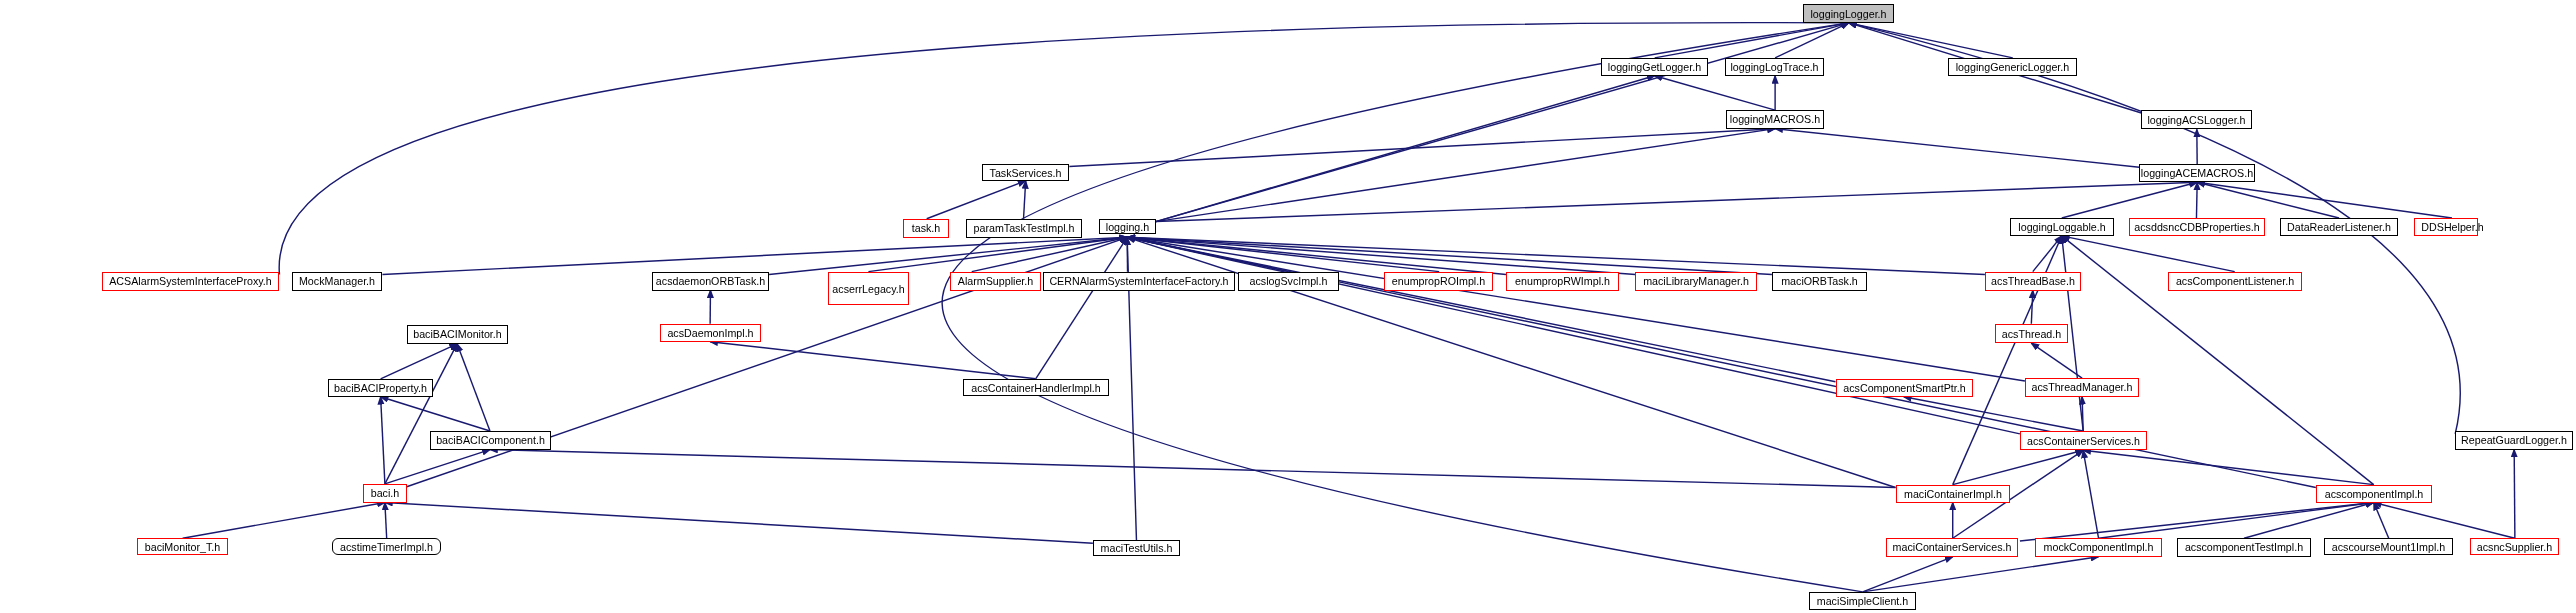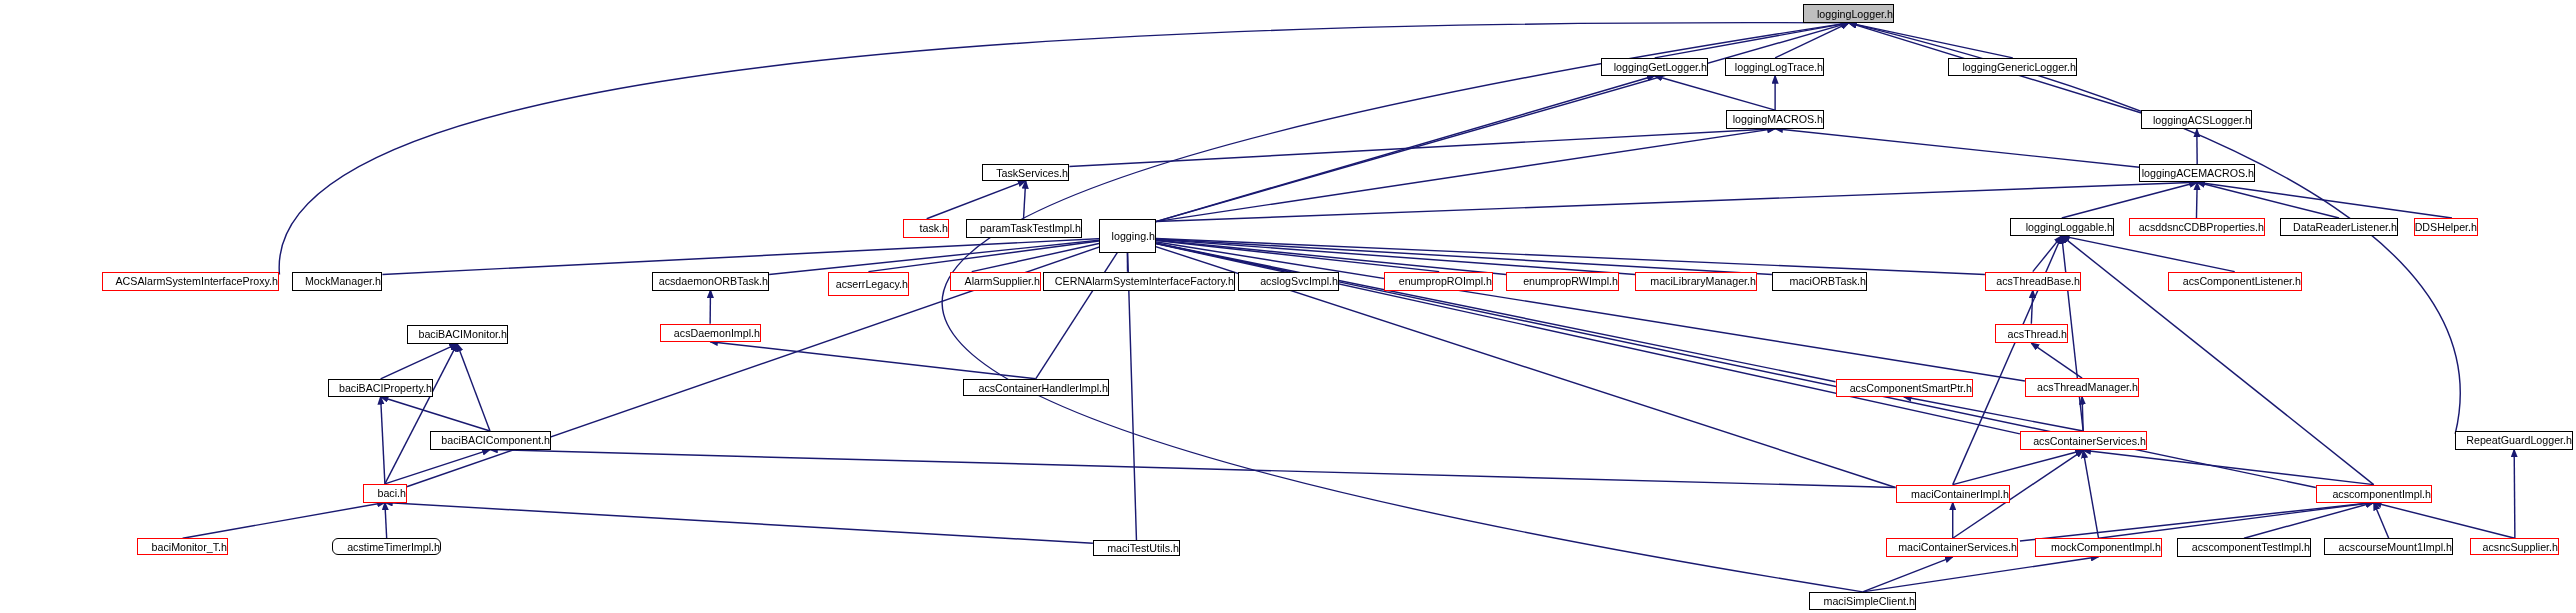--- a/index.html
+++ b/index.html
@@ -14,21 +14,21 @@
   .node{
     position:absolute;
     z-index:2;
     box-sizing:border-box;
     background:#ffffff;
     border:1.4px solid #000000;
     color:#000000;
     font-size:10.7px;
     display:flex;
     align-items:center;
-    justify-content:flex-end;
+    justify-content:center;
     white-space:nowrap;
     cursor:pointer;
   }
   .node.truncated{border-color:#ff0000;}
   .node.root{background:#bfbfbf;border-color:#000000;}
   .edge{fill:none;stroke:#191970;stroke-width:2;}
 </style>
 </head>
 <body>
 
@@ -141,21 +141,21 @@
       </div>
       <div class="node" style="left: 2139px; top: 164px; width: 116px; height: 18px;">
         <span>loggingACEMACROS.h</span>
       </div>
       <div class="node truncated" style="left: 903px; top: 219px; width: 46px; height: 18.6px;">
         <span>task.h</span>
       </div>
       <div class="node" style="left: 966px; top: 219px; width: 116px; height: 18.6px;">
         <span>paramTaskTestImpl.h</span>
       </div>
-      <div class="node" style="left: 1099px; top: 219px; width: 57px; height: 34px;">
+      <div class="node" style="left: 1099px; top: 219px; width: 57px; height: 15px;">
         <span>logging.h</span>
       </div>
       <div class="node" style="left: 2010px; top: 218px; width: 104px; height: 18px;">
         <span>loggingLoggable.h</span>
       </div>
       <div class="node truncated" style="left: 2129px; top: 218px; width: 136px; height: 18px;">
         <span>acsddsncCDBProperties.h</span>
       </div>
       <div class="node" style="left: 2280px; top: 218px; width: 118px; height: 18px;">
         <span>DataReaderListener.h</span>
@@ -165,21 +165,21 @@
       </div>
       <div class="node truncated" style="left: 102px; top: 272px; width: 177px; height: 18.6px;">
         <span>ACSAlarmSystemInterfaceProxy.h</span>
       </div>
       <div class="node" style="left: 292px; top: 272px; width: 90px; height: 18.6px;">
         <span>MockManager.h</span>
       </div>
       <div class="node" style="left: 652px; top: 272px; width: 117px; height: 18.6px;">
         <span>acsdaemonORBTask.h</span>
       </div>
-      <div class="node truncated" style="left: 828px; top: 272px; width: 81px; height: 24px;">
+      <div class="node truncated" style="left: 828px; top: 272px; width: 81px; height: 33px;">
         <span>acserrLegacy.h</span>
       </div>
       <div class="node truncated" style="left: 926px; top: 272px; width: 91px; height: 18.6px; margin-left: 24px;">
         <span>AlarmSupplier.h</span>
       </div>
       <div class="node" style="left: 1031px; top: 272px; width: 192px; height: 18.6px; margin-left: 12px;">
         <span>CERNAlarmSystemInterfaceFactory.h</span>
       </div>
       <div class="node" style="left: 1238px; top: 272px; width: 101px; height: 18.6px;">
         <span>acslogSvcImpl.h</span>

